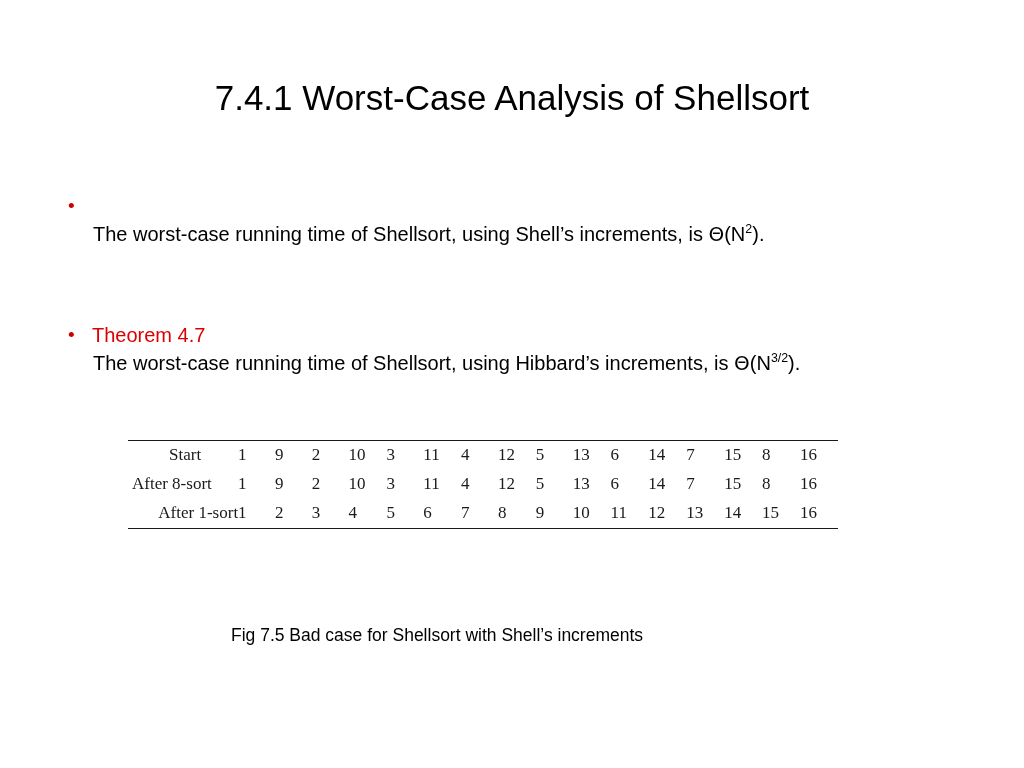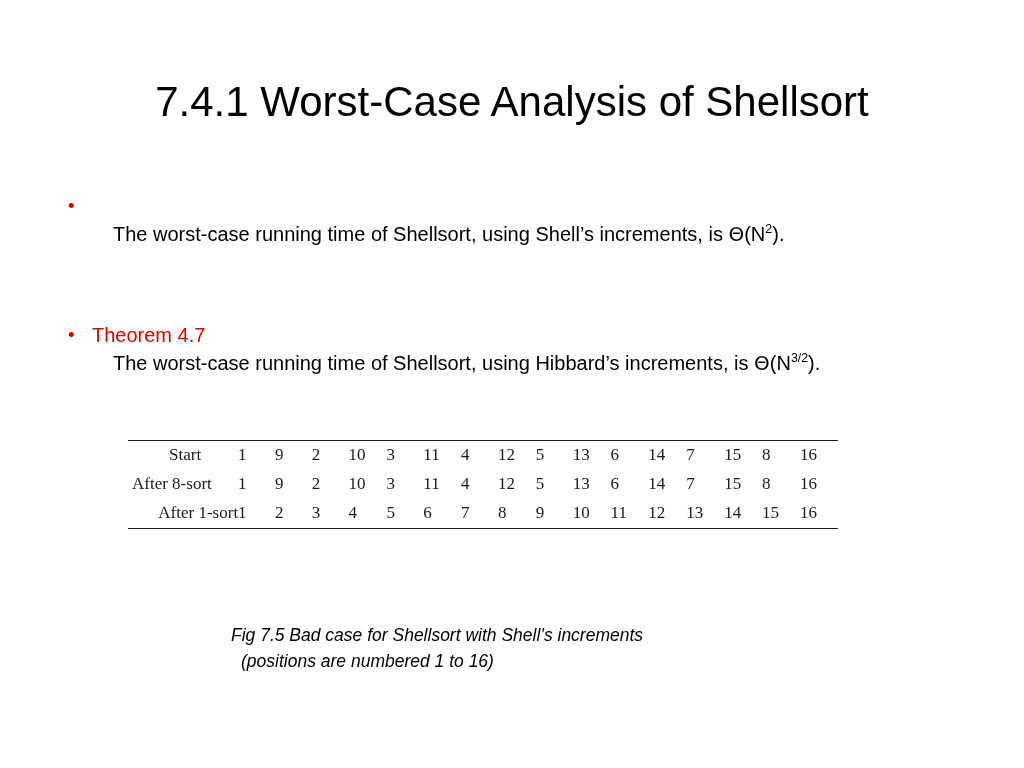--- a/index.html
+++ b/index.html
@@ -19,21 +19,21 @@
     position: absolute;
     inset: 0;
     background: #ffffff;
   }
   .slide-title {
     position: absolute;
     top: 78px;
     left: 0;
     width: 1024px;
     text-align: center;
-    font-size: 42px;
+    font-size: 35px;
     font-weight: normal;
     letter-spacing: 0px;
     color: #000000;
     white-space: nowrap;
   }
   .bullet-block {
     position: absolute;
     left: 68px;
     width: 900px;
   }
@@ -48,21 +48,21 @@
     line-height: 28px;
     color: #cc0000;
     text-align: left;
   }
   .bullet-head {
     font-size: 20px;
     line-height: 28px;
     color: #dd0000;
   }
   .bullet-body {
-    margin-left: 45px;
+    margin-left: 25px;
     font-size: 20px;
     line-height: 29px;
     color: #000000;
     max-width: 860px;
   }
   .bullet-body .sym {
     font-family: "DejaVu Sans", sans-serif;
   }
   sup {
     font-size: 0.62em;
@@ -107,21 +107,20 @@
     border-bottom: 1.6px solid #1a1a1a;
     text-align: right;
   }
   .fig-caption {
     position: absolute;
     left: 231px;
     top: 622px;
     font-size: 17.5px;
     line-height: 26px;
     color: #000000;
-    font-style: italic;
   }
   .fig-caption .line2 {
     padding-left: 10px;
   }
 </style>
 </head>
 <body>
 
 <div class="slide">
 
@@ -205,16 +204,15 @@
           <td class="num">14</td>
           <td class="num">15</td>
           <td class="num">16</td>
         </tr>
       </tbody>
     </table>
   </div>
 
   <div class="fig-caption">
     <div>Fig 7.5 Bad case for Shellsort with Shell’s increments</div>
-    <div class="line2">(positions are numbered 1 to 16)</div>
   </div>
 
 </div>
 
 </body></html>

